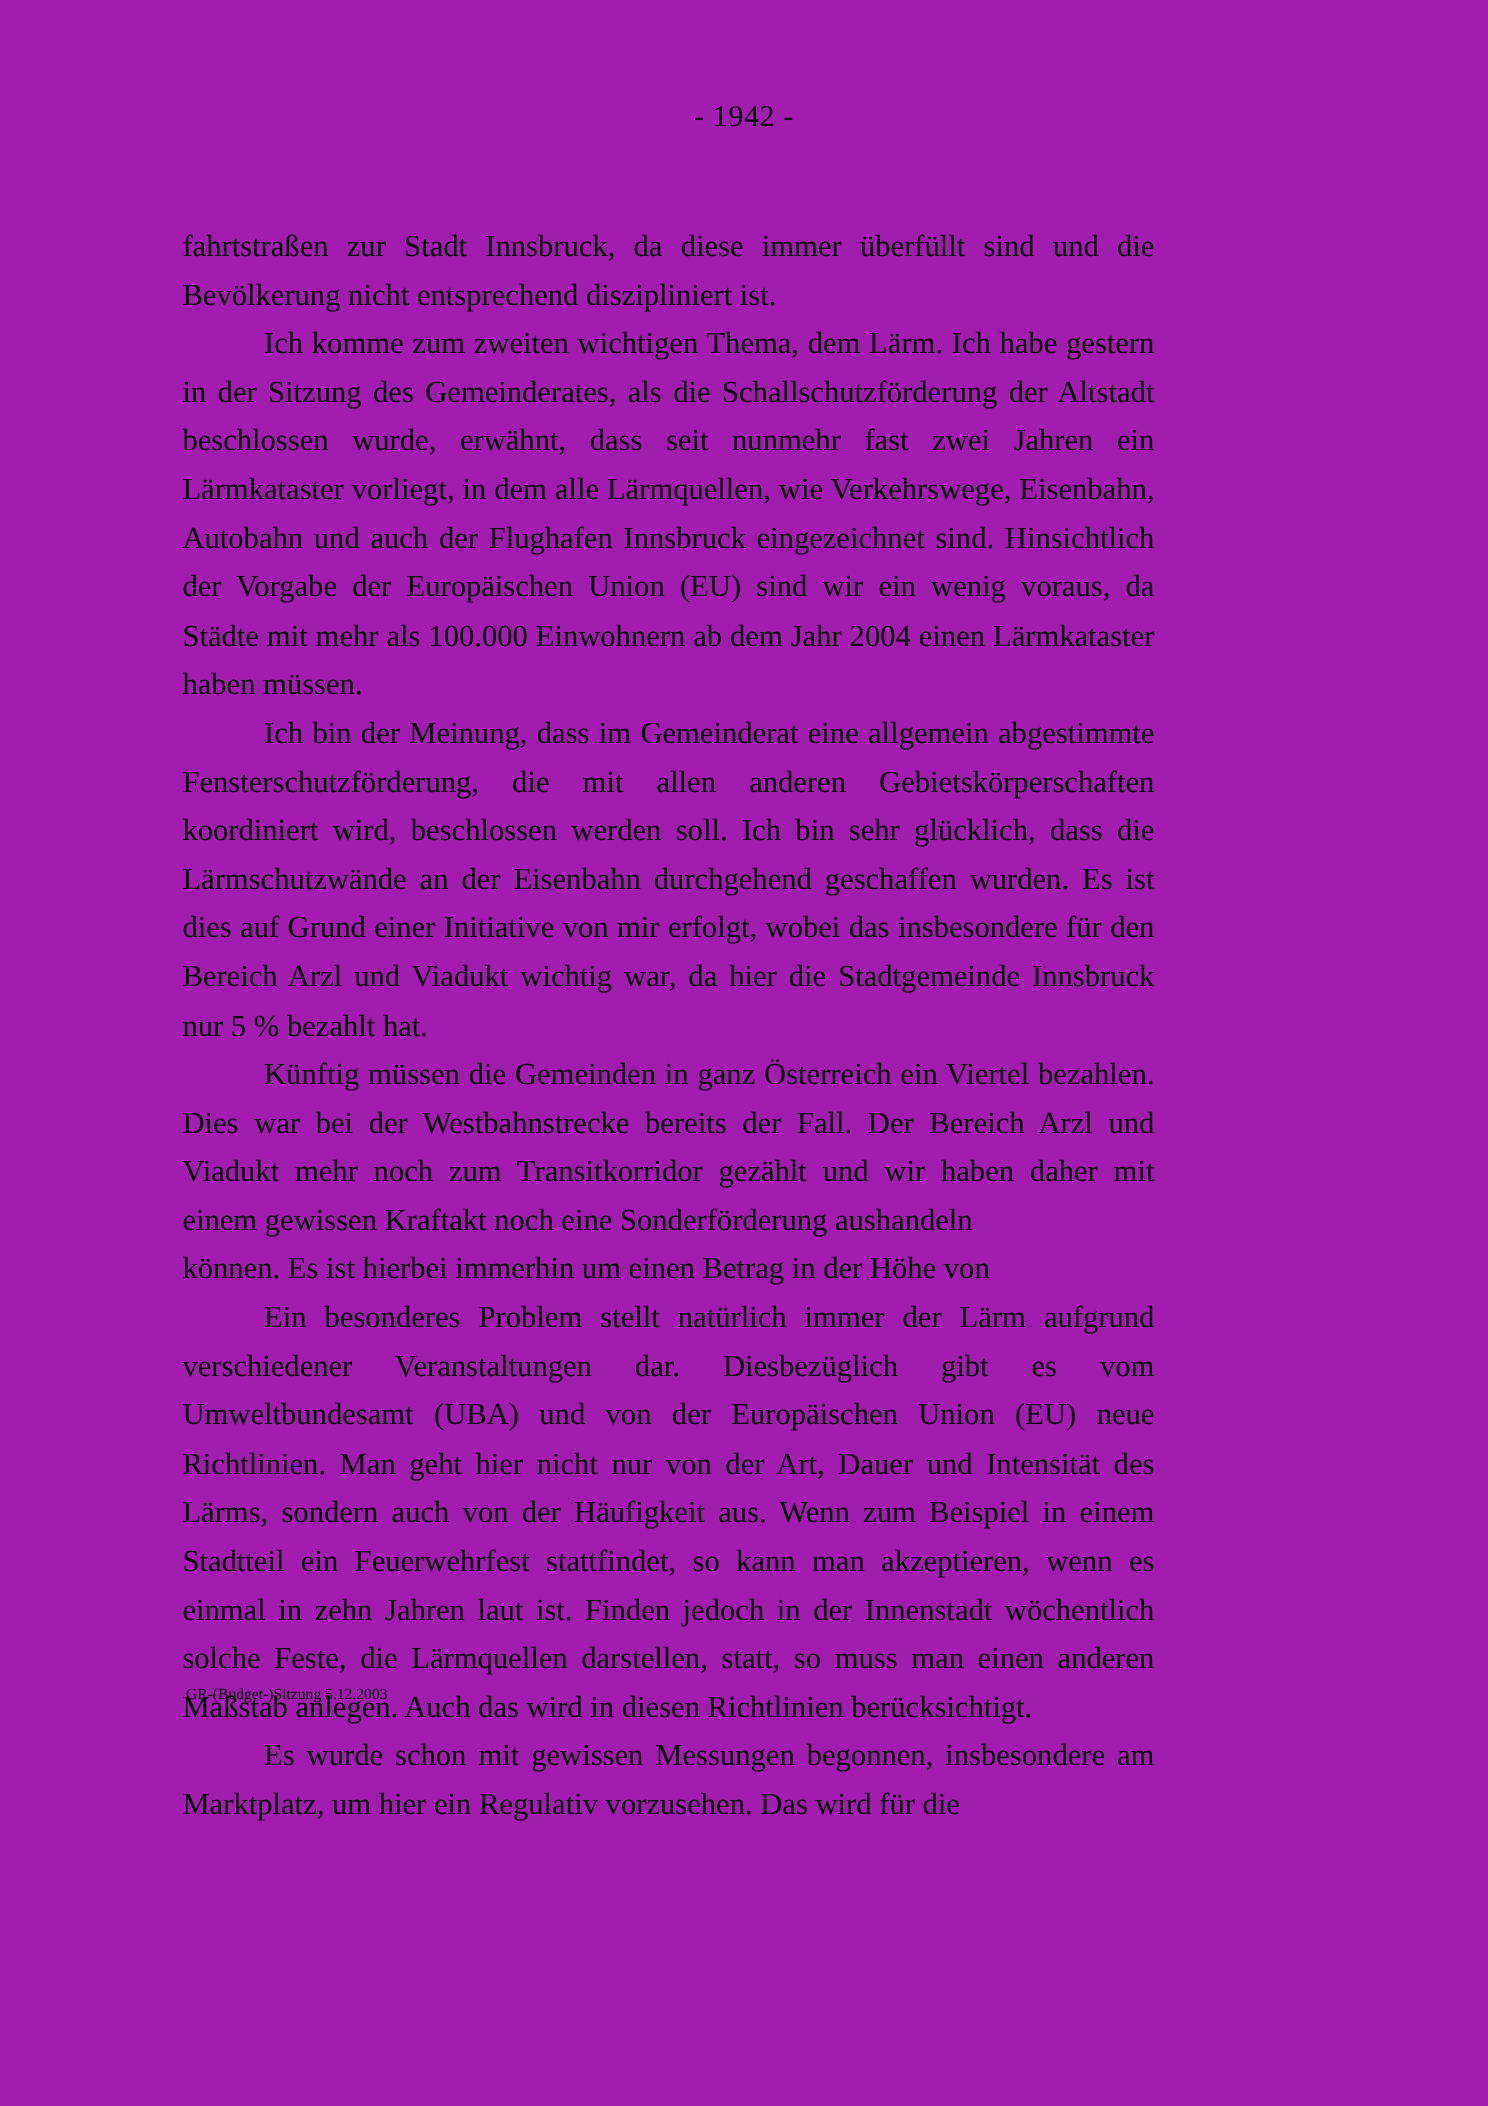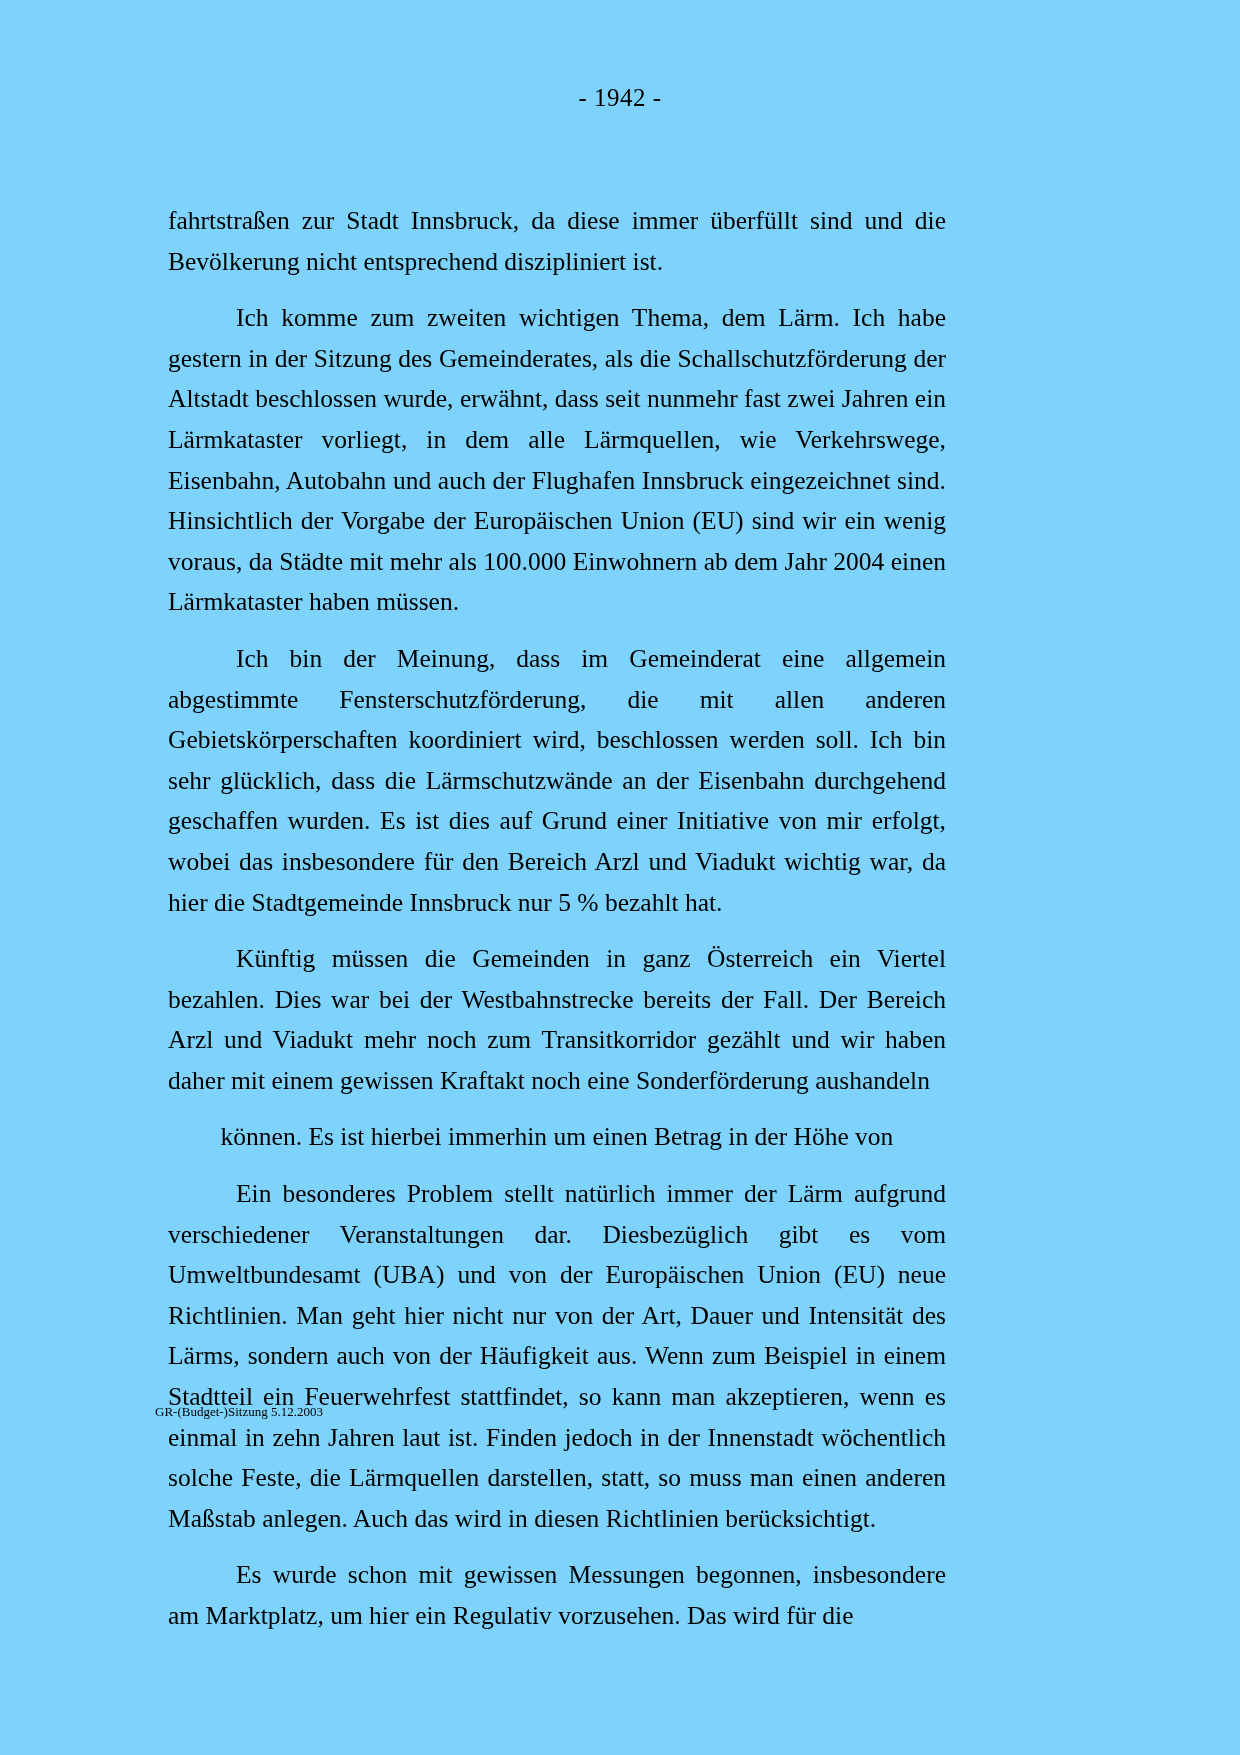--- a/index.html
+++ b/index.html
@@ -5,21 +5,21 @@
   html, body {
     margin: 0;
     padding: 0;
     background: #ffffff;
   }
   .page {
     position: relative;
     width: 1240px;
     height: 1755px;
     margin: 0 auto;
-    background: #7dd3fc;
+    background: #a21caf;
     font-family: "Liberation Serif", "DejaVu Serif", serif;
     color: #000000;
     box-sizing: border-box;
   }
   .page-number {
     position: absolute;
     top: 84px;
     left: 0;
     width: 100%;
     text-align: center;
@@ -30,28 +30,28 @@
     position: absolute;
     top: 185px;
     left: 152px;
     width: 810px;
     font-size: 25.5px;
     line-height: 40.6px;
     text-align: justify;
     text-justify: inter-word;
   }
   .body-text p {
-    margin: 16px;
+    margin: 0;
     text-indent: 0;
   }
   .body-text p.indent {
     text-indent: 68px;
   }
   .body-text p.nojustify {
-    text-align: center;
+    text-align: left;
   }
   .footer {
     position: absolute;
     left: 155px;
     top: 1404px;
     font-size: 13px;
   }
 </style>
 </head>
 <body>

